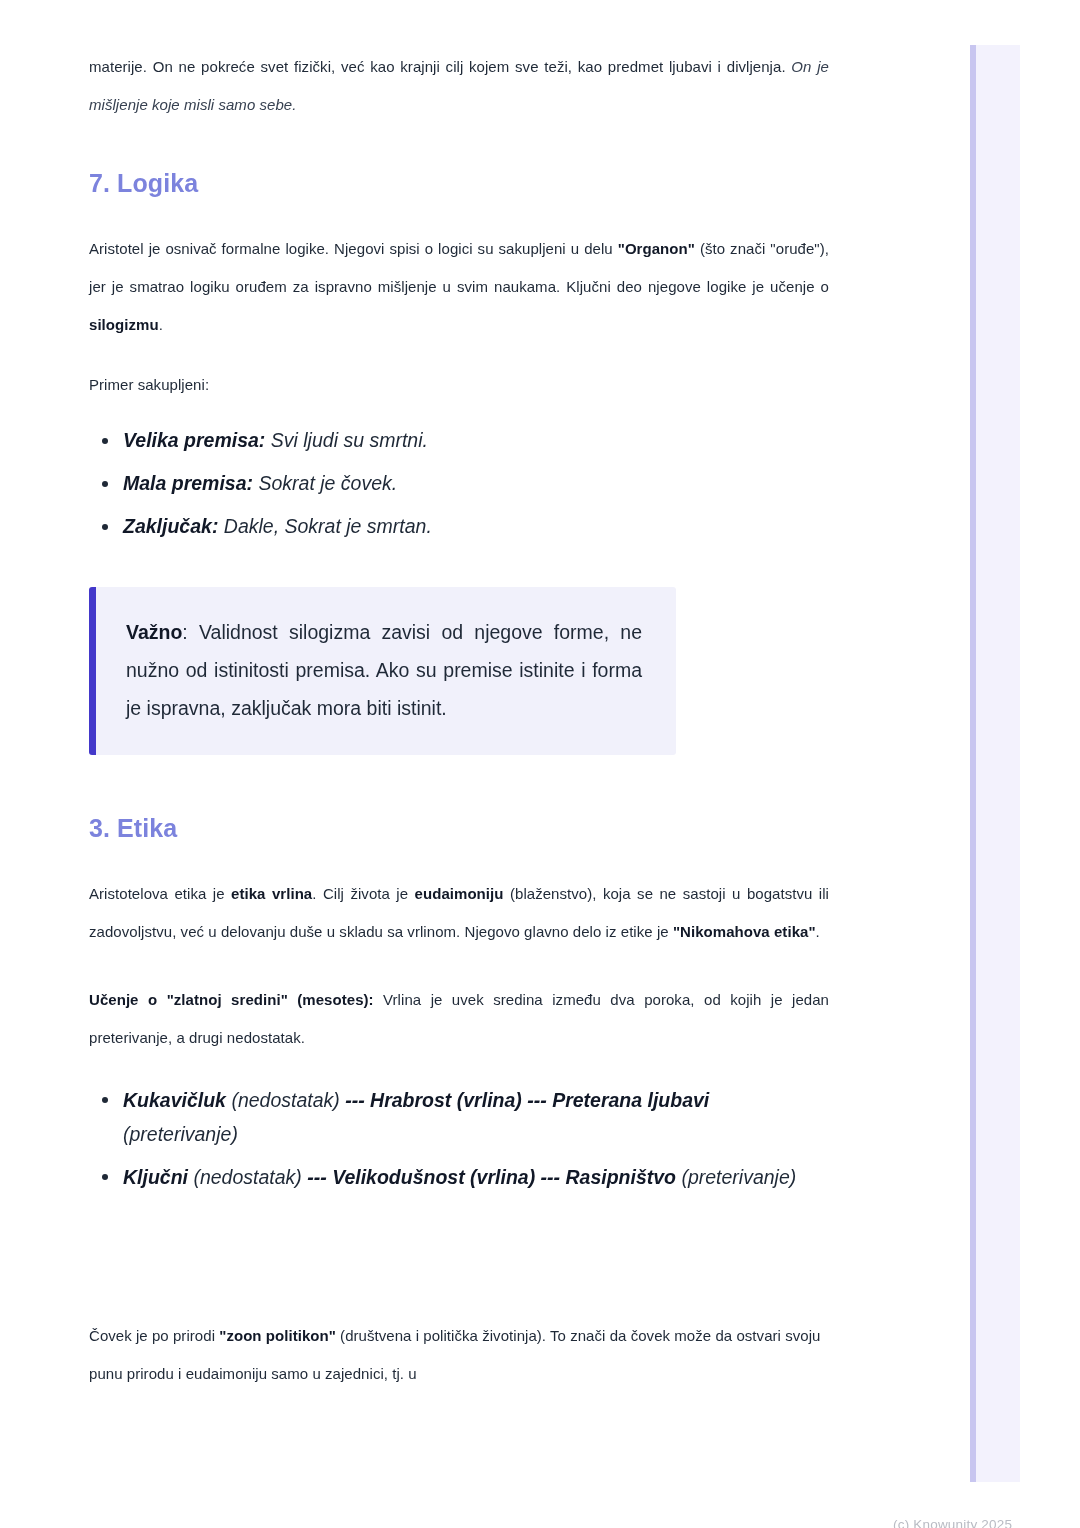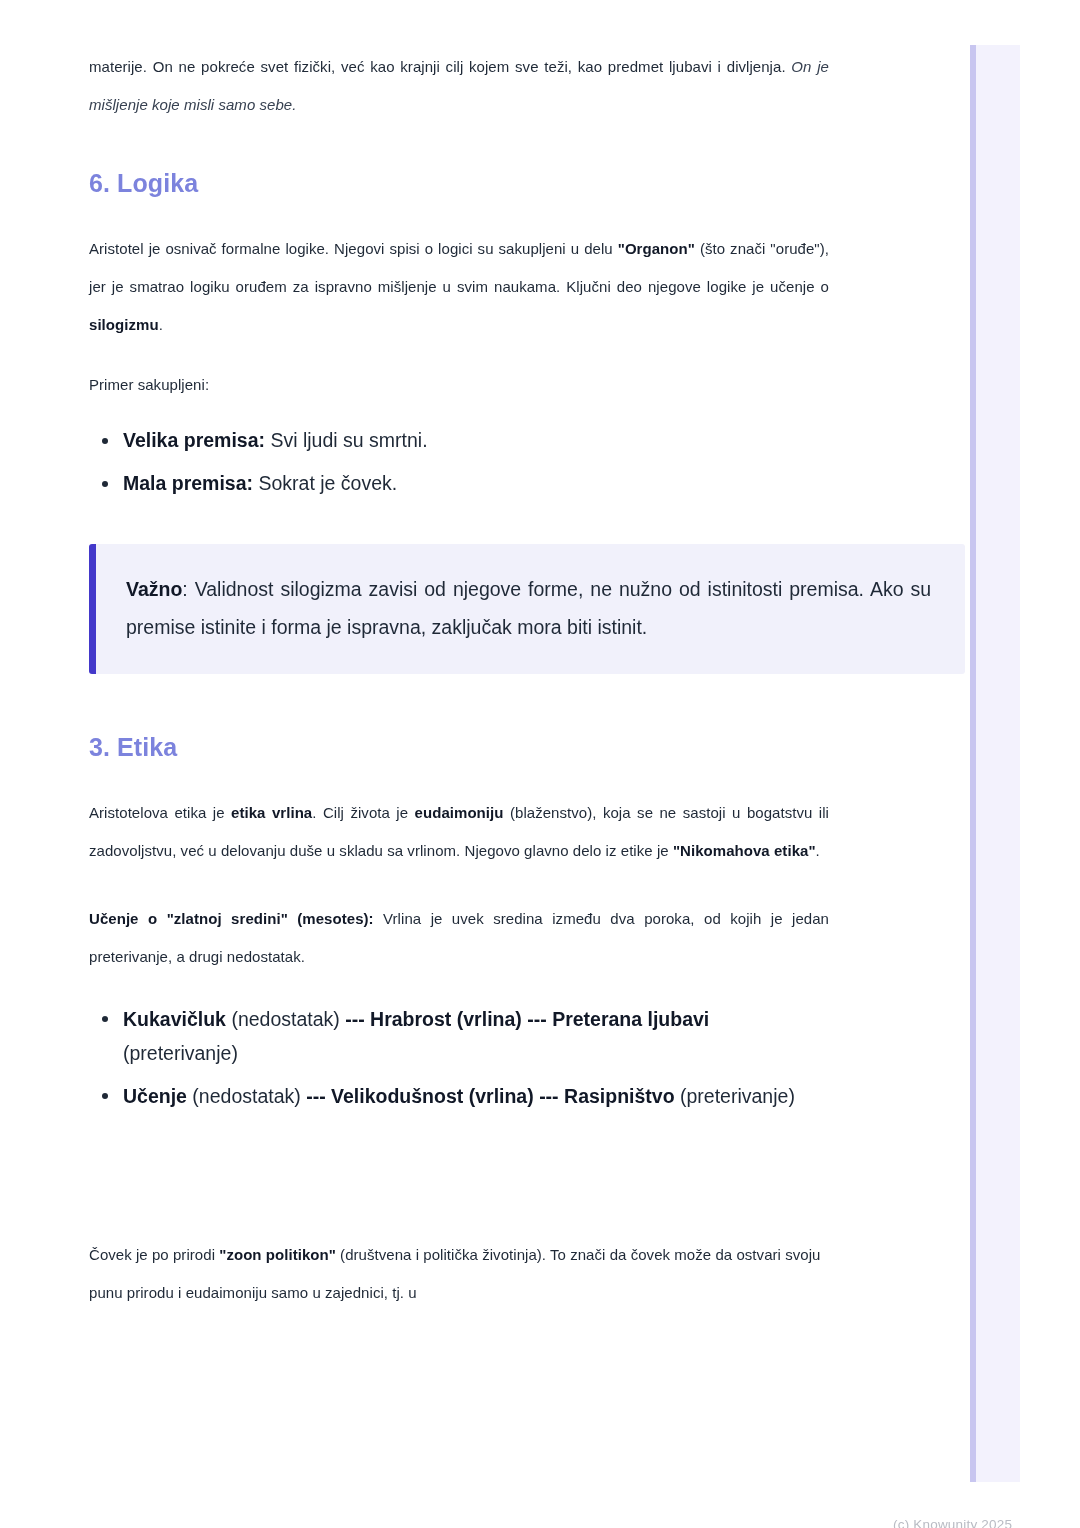--- a/index.html
+++ b/index.html
@@ -76,20 +76,21 @@
   }
 
   strong, b { font-weight: 700; color: #111827; }
   em, i { font-style: italic; color: #374151; }
 
   
   ul.bullets {
     margin: 0;
     padding: 0;
     list-style: none;
+    font-style: italic;
   }
   ul.bullets > li {
     position: relative;
     padding-left: 34px;
     font-size: 19.5px;
     line-height: 33px;
     margin-bottom: 10px;
     color: #1f2937;
   }
   ul.bullets > li:last-child { margin-bottom: 0; }
@@ -109,21 +110,21 @@
   }
 
   
   .callout {
     margin: 0;
     background: #f1f1fb;
     border-left: 7px solid #4338ca;
     border-radius: 3px;
     padding: 26px 34px 28px 30px;
     box-sizing: border-box;
-    width: 876px;
+    width: 587px;
   }
   .callout p {
     margin: 0;
     font-size: 19.5px;
     line-height: 38px;
     text-align: justify;
     text-justify: inter-word;
     color: #1f2937;
   }
 
@@ -148,35 +149,36 @@
   <div class="side-strip-rule"></div>
 
   <div class="content">
 
     <div style="height:48px"></div>
 
     <p class="body"><span>materije. On ne pokreće svet fizički, već kao krajnji cilj kojem sve teži, kao predmet ljubavi i divljenja. </span><em>On je mišljenje koje misli samo sebe.</em></p>
 
     <div class="spacer-lg"></div>
 
-    <h2 class="section-heading">6. Logika</h2>
+    <h2 class="section-heading">7. Logika</h2>
 
     <div class="spacer-md"></div>
 
     <p class="body"><span>Aristotel je osnivač formalne logike. Njegovi spisi o logici su sakupljeni u delu </span><strong>"Organon"</strong><span> (što znači "oruđe"), jer je smatrao logiku oruđem za ispravno mišljenje u svim naukama. Ključni deo njegove logike je učenje o </span><strong>silogizmu</strong><span>.</span></p>
 
     <div class="spacer-sm"></div>
 
     <p class="body left">Primer sakupljeni:</p>
 
     <div style="height:20px"></div>
 
     <ul class="bullets">
       <li><span class="dot"></span><strong>Velika premisa:</strong><span> Svi ljudi su smrtni.</span></li>
       <li><span class="dot"></span><strong>Mala premisa:</strong><span> Sokrat je čovek.</span></li>
+      <li><span class="dot"></span><strong>Zaključak:</strong><span> Dakle, Sokrat je smrtan.</span></li>
     </ul>
 
     <div style="height:44px"></div>
 
     <div class="callout">
       <p><strong>Važno</strong><span>: Validnost silogizma zavisi od njegove forme, ne nužno od istinitosti premisa. Ako su premise istinite i forma je ispravna, zaključak mora biti istinit.</span></p>
     </div>
 
     <div style="height:56px"></div>
 
@@ -187,21 +189,21 @@
     <p class="body"><span>Aristotelova etika je </span><strong>etika vrlina</strong><span>. Cilj života je </span><strong>eudaimoniju</strong><span> (blaženstvo), koja se ne sastoji u bogatstvu ili zadovoljstvu, već u delovanju duše u skladu sa vrlinom. Njegovo glavno delo iz etike je </span><strong>"Nikomahova etika"</strong><span>.</span></p>
 
     <div class="spacer-md"></div>
 
     <p class="body"><strong>Učenje o "zlatnoj sredini" (mesotes):</strong><span> Vrlina je uvek sredina između dva poroka, od kojih je jedan preterivanje, a drugi nedostatak.</span></p>
 
     <div style="height:26px"></div>
 
     <ul class="bullets wide">
       <li><span class="dot"></span><strong>Kukavičluk</strong><span> (nedostatak) </span><strong>--- Hrabrost (vrlina) ---</strong><span> </span><strong>Preterana ljubavi</strong><span> (preterivanje)</span></li>
-      <li><span class="dot"></span><strong>Učenje</strong><span> (nedostatak) </span><strong>--- Velikodušnost (vrlina) ---</strong><span> </span><strong>Rasipništvo</strong><span> (preterivanje)</span></li>
+      <li><span class="dot"></span><strong>Ključni</strong><span> (nedostatak) </span><strong>--- Velikodušnost (vrlina) ---</strong><span> </span><strong>Rasipništvo</strong><span> (preterivanje)</span></li>
     </ul>
 
     <div style="height:30px"></div>
 
 
     <div style="height:54px"></div>
 
 
     <div class="spacer-md"></div>
 

